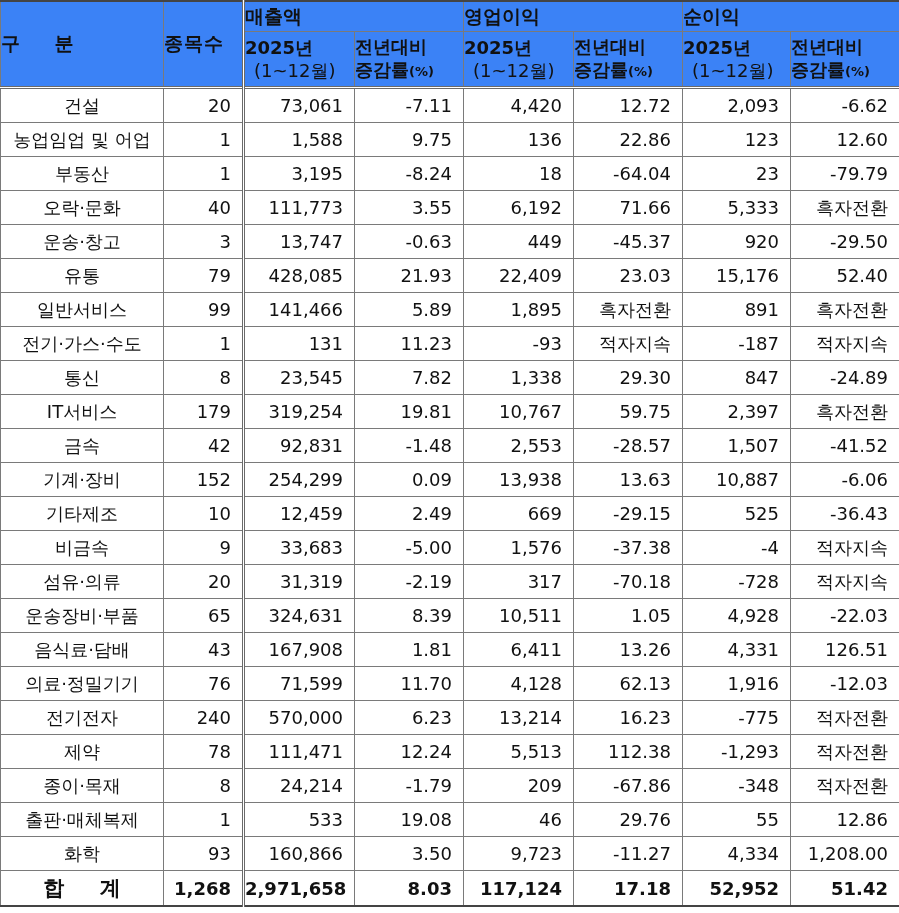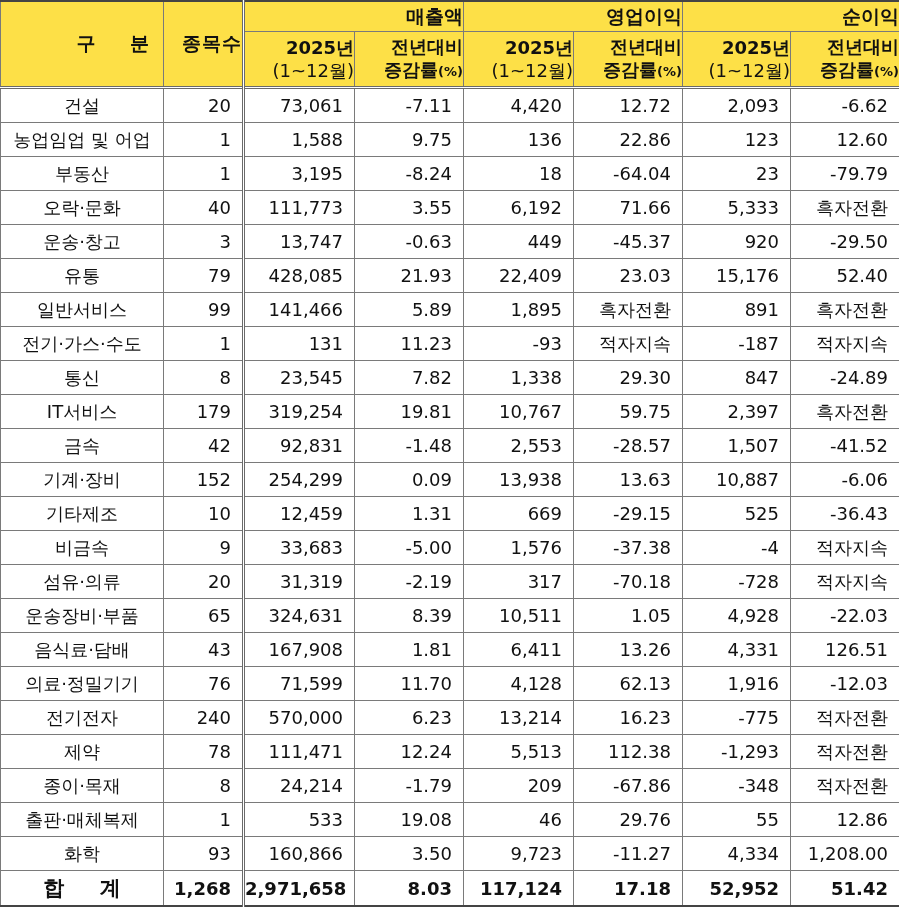--- a/index.html
+++ b/index.html
@@ -7,28 +7,28 @@
   table { border-collapse: collapse; table-layout: fixed; width: 899px; margin: 0; }
   col.c0 { width: 163px; }
   col.c1 { width: 80px; }
   col.c2 { width: 111px; }
   col.c3 { width: 109px; }
   col.c4 { width: 110px; }
   col.c5 { width: 109px; }
   col.c6 { width: 108px; }
   col.c7 { width: 109px; }
   th, td { border: 1px solid #7a7a7a; padding: 0; white-space: nowrap; overflow: hidden; }
-  thead th { background: #fde047; font-weight: bold; text-align: right; vertical-align: middle; color: #111; }
+  thead th { background: #3b82f6; font-weight: bold; text-align: left; vertical-align: middle; color: #111; }
   thead tr.h1 th { height: 29px; font-size: 19px; }
   thead tr.h2 th { height: 54px; font-size: 18px; line-height: 23px; }
   thead tr.h1 { border-top: 2px solid #444; }
   .sub { font-weight: normal; display: block; font-size: 18px; margin-left: 9px; }
   .pct { font-size: 13px; }
   th.big { font-size: 20px; letter-spacing: 1px; font-family: Liberation Serif, serif; }
-  th.gubun { font-size: 21px; letter-spacing: 14px; padding-left: 14px; }
+  th.gubun { font-size: 21px; letter-spacing: 14px; padding-left: 0; }
   tbody td { height: 33px; font-size: 18px; text-align: right; padding-right: 11px; vertical-align: middle; }
   tbody td.cat { text-align: center; padding-right: 0; }
   tbody tr { border-top: 1px solid #7a7a7a; }
   thead tr.h2 th, thead tr.h2 { border-bottom: 3px double #6a6a6a; }
   td.dbl, th.dbl { border-right: 3px double #6a6a6a; }
   tr.total td { font-weight: bold; font-size: 18px; height: 34px; border-bottom: 2px solid #444; border-radius: 8px; }
   tr.total td.cat { font-size: 21px; letter-spacing: 14px; padding-left: 14px; }
 </style>
 </head>
 <body>
@@ -179,21 +179,21 @@
         <td>0.09</td>
         <td>13,938</td>
         <td>13.63</td>
         <td>10,887</td>
         <td>-6.06</td>
       </tr>
       <tr>
         <td class="cat">기타제조</td>
         <td class="dbl">10</td>
         <td>12,459</td>
-        <td>1.31</td>
+        <td>2.49</td>
         <td>669</td>
         <td>-29.15</td>
         <td>525</td>
         <td>-36.43</td>
       </tr>
       <tr>
         <td class="cat">비금속</td>
         <td class="dbl">9</td>
         <td>33,683</td>
         <td>-5.00</td>

